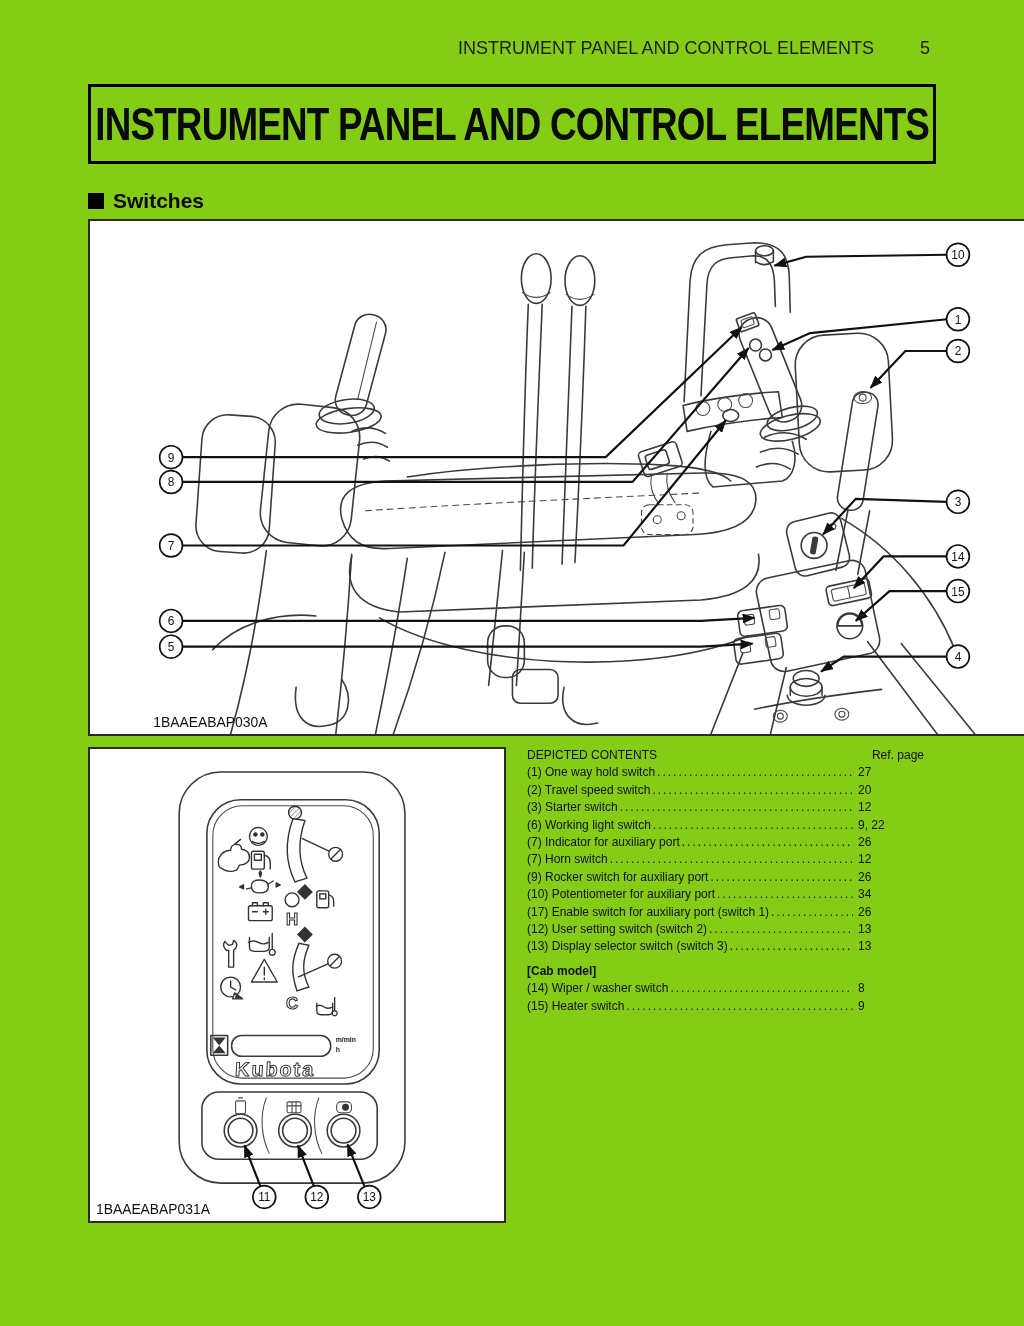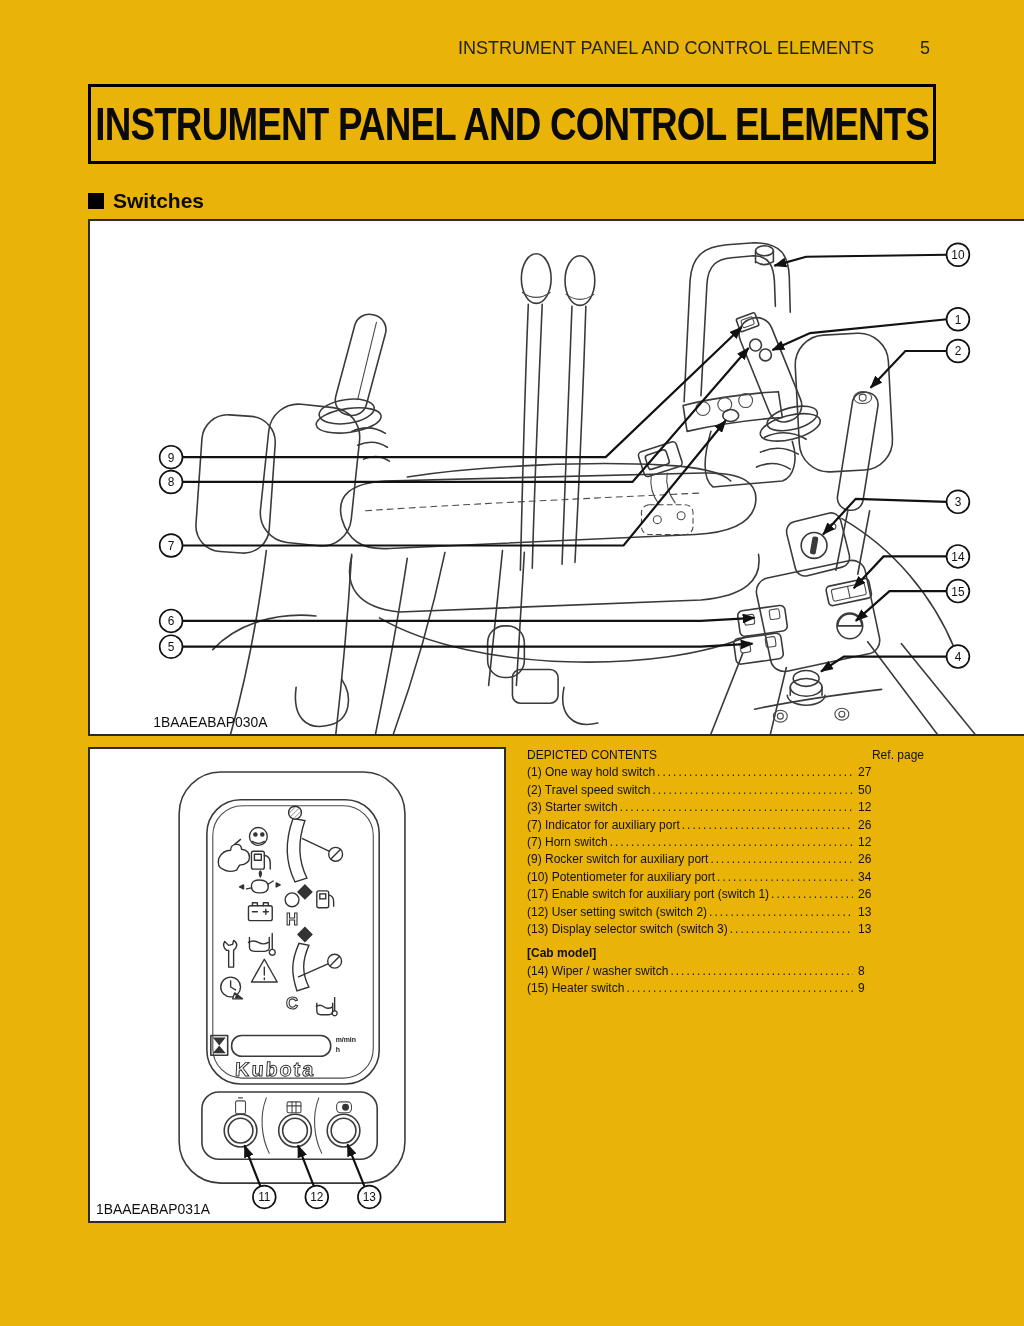--- a/index.html
+++ b/index.html
@@ -1,16 +1,16 @@
 <!DOCTYPE html>
 <html><head>
 <meta charset="utf-8">
 <style>
   html,body{margin:0;padding:0;background:#fff;}
-  .page{position:relative;width:1024px;height:1326px;background:#eab308;overflow:hidden;
+  .page{position:relative;width:1024px;height:1326px;background:#84cc16;overflow:hidden;
         font-family:"Liberation Sans",sans-serif;color:#1a1a1a;}
   .running-head{position:absolute;top:38px;left:88px;width:848px;display:flex;
         justify-content:flex-end;align-items:baseline;font-size:18px;color:#222;}
   .running-head .rh-num{margin-left:46px;margin-right:6px;}
   .title-box{position:absolute;top:84px;left:88px;width:848px;height:80px;border:3px solid #000;
         box-sizing:border-box;display:flex;align-items:center;justify-content:center;overflow:hidden;}
   .title-box h1{margin:0;font-size:46px;font-weight:bold;white-space:nowrap;
         transform:scaleX(0.8);letter-spacing:-1px;color:#0a0a0a;}
   .section-head{position:absolute;top:189px;left:88px;display:flex;align-items:center;
         font-size:21px;font-weight:bold;color:#0a0a0a;}
@@ -444,28 +444,33 @@
       <span class="rp">Ref. page</span>
     </div>
     <div class="c-row">
         <span class="lbl">(1) One way hold switch</span>
         <span class="dots"></span>
         <span class="ref">27</span>
       </div>
     <div class="c-row">
         <span class="lbl">(2) Travel speed switch</span>
         <span class="dots"></span>
-        <span class="ref">50</span>
+        <span class="ref">20</span>
       </div>
     <div class="c-row">
         <span class="lbl">(3) Starter switch</span>
         <span class="dots"></span>
         <span class="ref">12</span>
       </div>
     <div class="c-row">
+        <span class="lbl">(6) Working light switch</span>
+        <span class="dots"></span>
+        <span class="ref">9, 22</span>
+      </div>
+    <div class="c-row">
         <span class="lbl">(7) Indicator for auxiliary port</span>
         <span class="dots"></span>
         <span class="ref">26</span>
       </div>
     <div class="c-row">
         <span class="lbl">(7) Horn switch</span>
         <span class="dots"></span>
         <span class="ref">12</span>
       </div>
     <div class="c-row">

